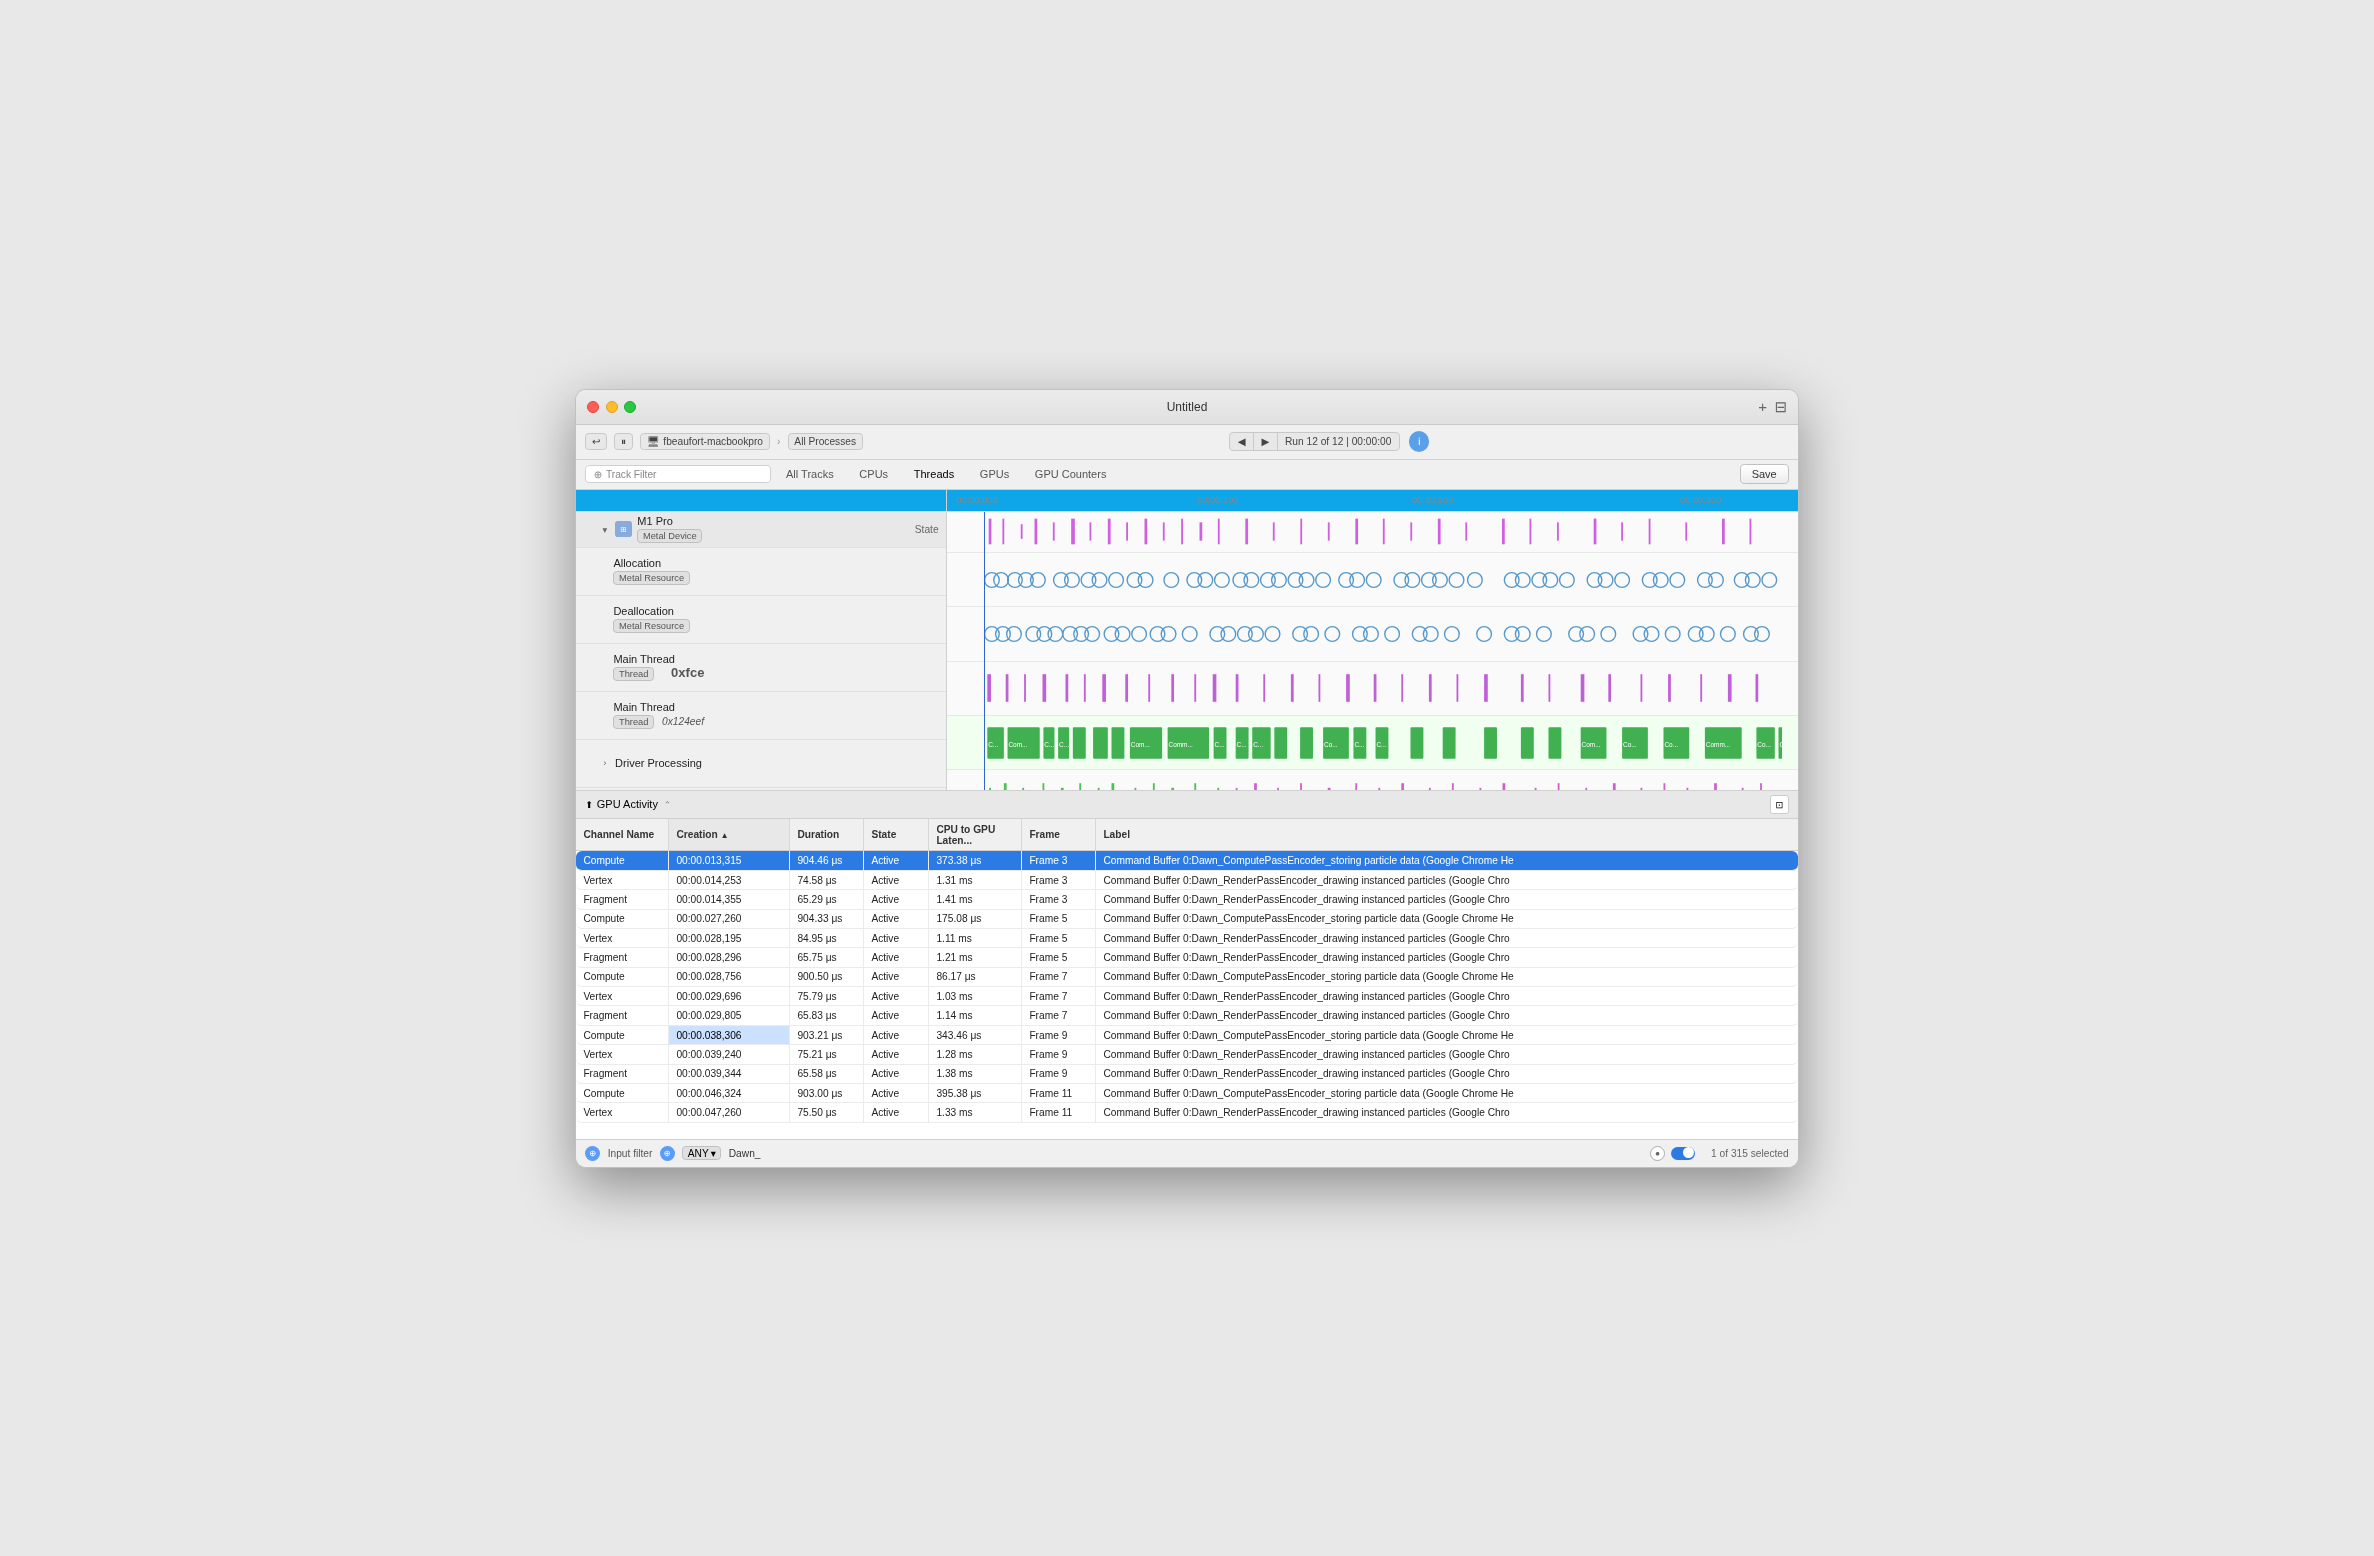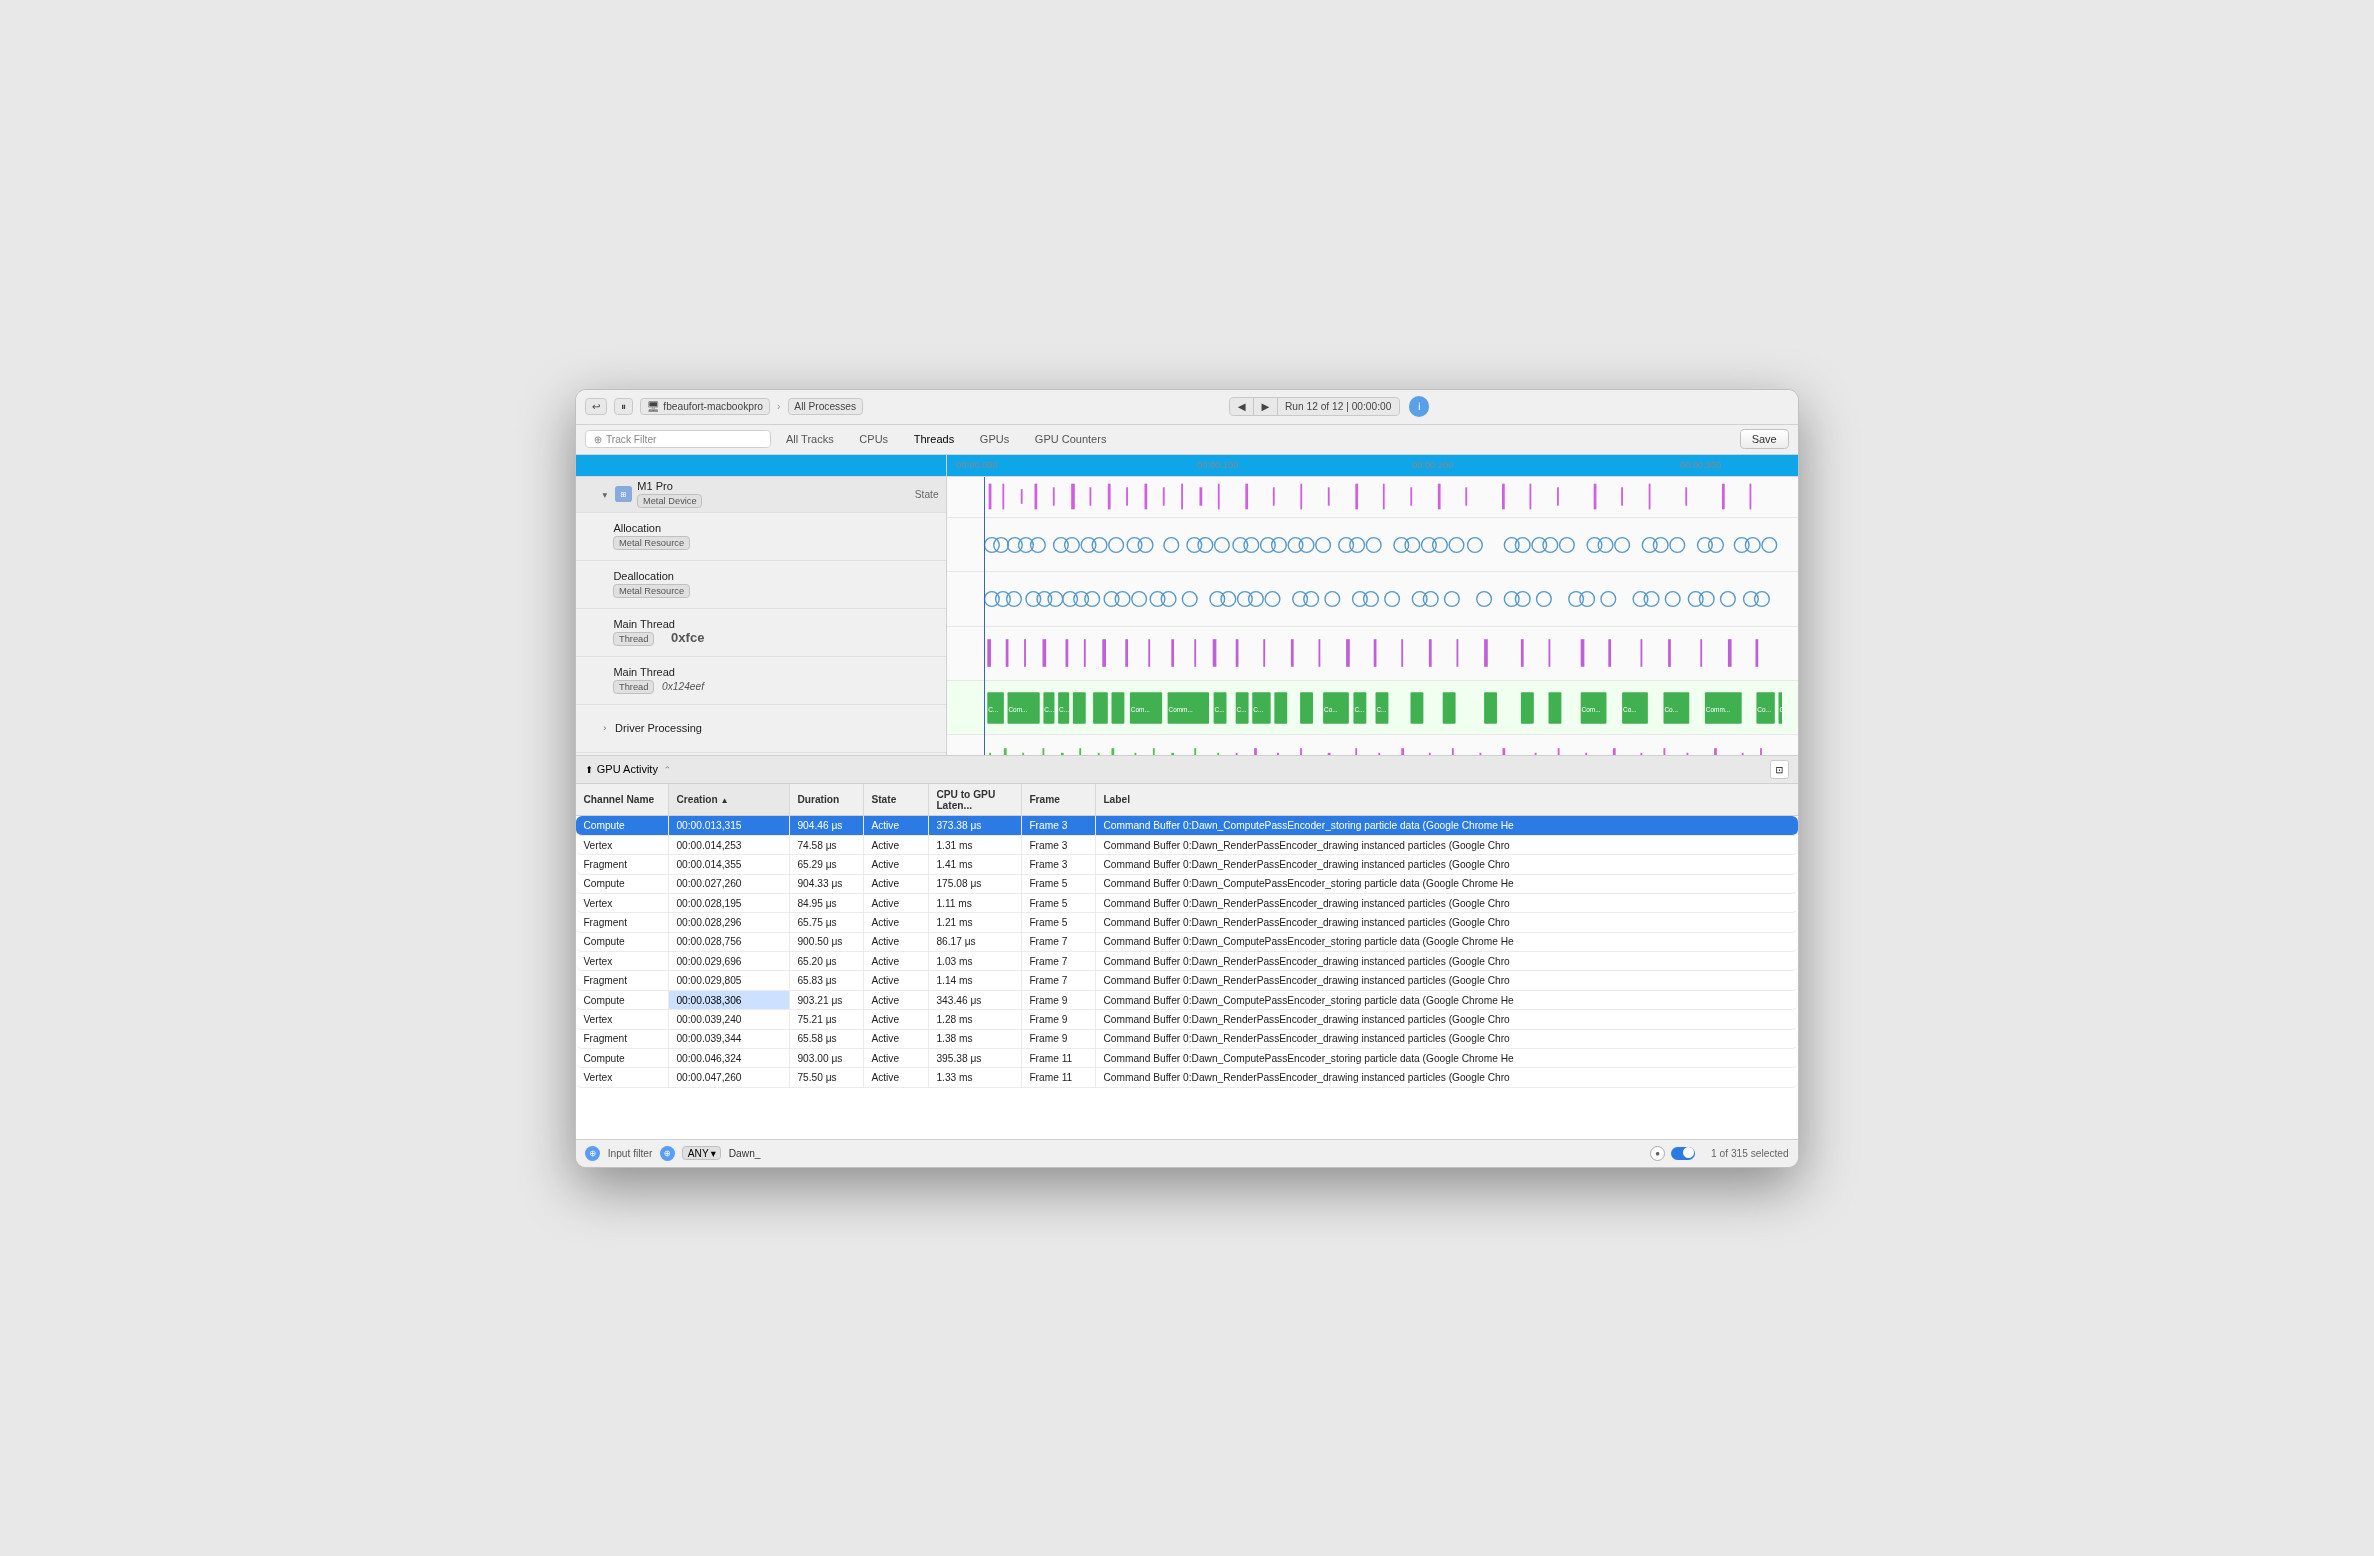--- a/index.html
+++ b/index.html
@@ -455,20 +455,32 @@
     
     ::-webkit-scrollbar { width: 7.4px; height: 7.4px; }
     ::-webkit-scrollbar-track { background: #f0f0f0; }
     ::-webkit-scrollbar-thumb { background: #c0c0c0; border-radius: 3.7px; }
   </style>
 </head>
 <body>
 
 <div class="window">
 
+  <div class="titlebar">
+    <div class="traffic-lights">
+      <div class="traffic-light tl-close"></div>
+      <div class="traffic-light tl-minimize"></div>
+      <div class="traffic-light tl-maximize"></div>
+    </div>
+    <span class="title-text">Untitled</span>
+    <div class="titlebar-right">
+      <span class="tb-btn">+</span>
+      <span class="tb-btn">⊟</span>
+    </div>
+  </div>
 
   <div class="toolbar">
     <div class="toolbar-left">
       <div class="toolbar-badge">
         <span>↩</span>
       </div>
       <div class="toolbar-badge">
         <span>⏸</span>
       </div>
       <div class="toolbar-badge">
@@ -972,21 +984,21 @@
           <div class="td col-creation creation-col">00:00.028,756</div>
           <div class="td col-duration">900.50 μs</div>
           <div class="td col-state">Active</div>
           <div class="td col-cpu-gpu">86.17 μs</div>
           <div class="td col-frame">Frame 7</div>
           <div class="td col-label">Command Buffer 0:Dawn_ComputePassEncoder_storing particle data   (Google Chrome He</div>
         </div>
         <div class="tr">
           <div class="td col-channel">Vertex</div>
           <div class="td col-creation creation-col">00:00.029,696</div>
-          <div class="td col-duration">65.20 μs</div>
+          <div class="td col-duration">75.79 μs</div>
           <div class="td col-state">Active</div>
           <div class="td col-cpu-gpu">1.03 ms</div>
           <div class="td col-frame">Frame 7</div>
           <div class="td col-label">Command Buffer 0:Dawn_RenderPassEncoder_drawing instanced particles   (Google Chro</div>
         </div>
         <div class="tr">
           <div class="td col-channel">Fragment</div>
           <div class="td col-creation creation-col">00:00.029,805</div>
           <div class="td col-duration">65.83 μs</div>
           <div class="td col-state">Active</div>

